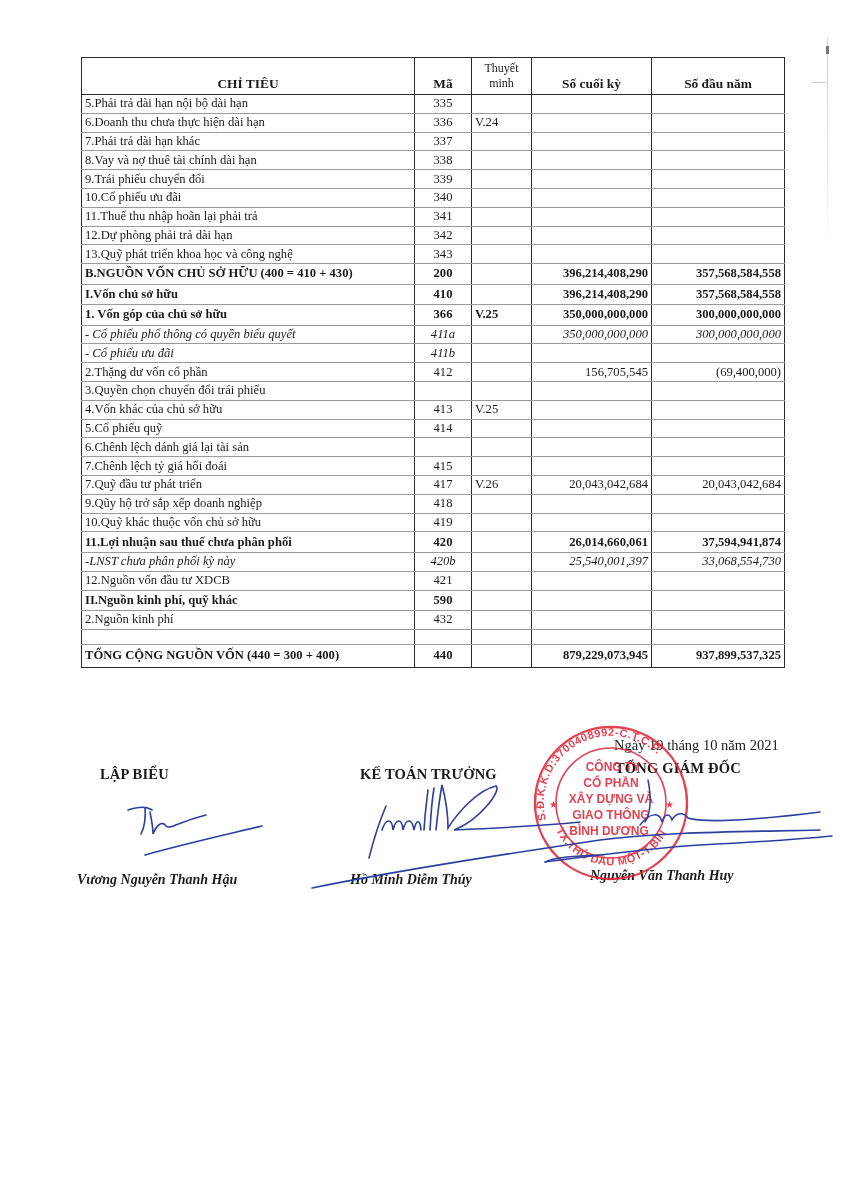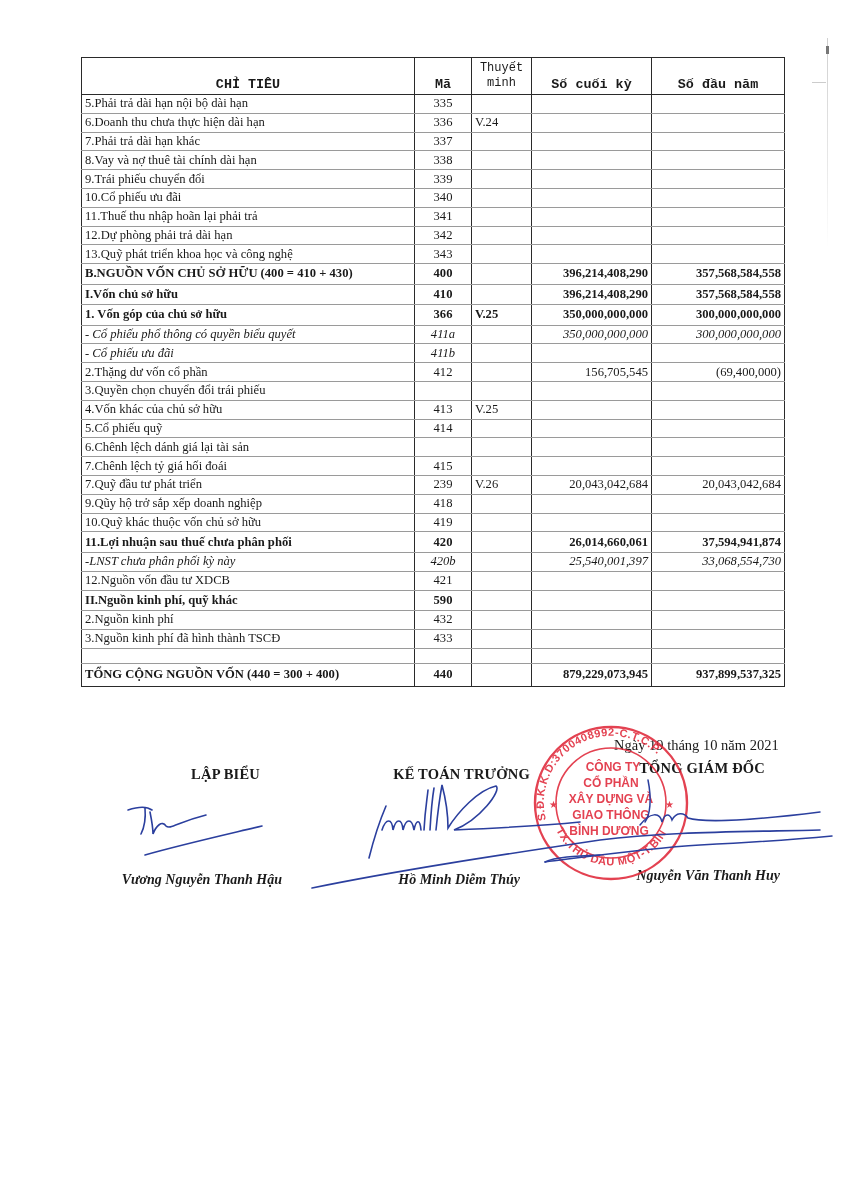--- a/index.html
+++ b/index.html
@@ -21,39 +21,39 @@
   }
   table.bs col.c1 { width: 333px; }
   table.bs col.c2 { width: 57px; }
   table.bs col.c3 { width: 60px; }
   table.bs col.c4 { width: 120px; }
   table.bs col.c5 { width: 133px; }
 
   table.bs th {
     font-weight: bold; font-size: 13.4px; height: 34px; padding: 0;
     border-left: 1.3px solid #2a2a2a; border-bottom: 1.3px solid #2a2a2a;
-    vertical-align: bottom; padding-bottom: 2px; font-family: Liberation Mono, monospace;
+    vertical-align: bottom; padding-bottom: 2px;
   }
   table.bs th:first-child { border-left: none; }
   table.bs th.th-note { font-weight: normal; font-size: 12px; line-height: 15px; vertical-align: middle; padding-bottom: 0; }
   table.bs td {
     height: 17.8px; padding: 0 3px; line-height: 17px; white-space: nowrap; overflow: hidden;
     border-left: 1.3px solid #2a2a2a; border-bottom: 1px solid #9a9a9a;
   }
   table.bs td:first-child { border-left: none; }
   td.code { text-align: center; }
   td.num { text-align: right; }
   td.note { text-align: left; padding-left: 3px; }
   tr.bold td { font-weight: bold; }
   tr.italic td { font-style: italic; }
   tr.big td { height: 19.5px; }
   tr.total td { height: 22px; font-weight: bold; border-bottom: none; }
   tr.spacer td { height: 14px; }
 
-  .sig { position: absolute; text-align: right; }
+  .sig { position: absolute; text-align: left; }
   .sig-title { font-weight: bold; font-size: 14.5px; letter-spacing: 0.2px; }
   .sig-name { font-style: italic; font-weight: bold; font-size: 14px; }
   .date-line { position: absolute; left: 614px; top: 737px; font-size: 14.5px; }
 
   svg.overlay { position: absolute; left: 0; top: 0; pointer-events: none; }
 </style>
 </head>
 <body>
 
 <div class="page-edge"></div>
@@ -136,21 +136,21 @@
       </tr>
       <tr>
         <td>13.Quỹ phát triển khoa học và công nghệ</td>
         <td class="code">343</td>
         <td class="note"></td>
         <td class="num"></td>
         <td class="num"></td>
       </tr>
       <tr class="bold big">
         <td>B.NGUỒN VỐN CHỦ SỞ HỮU (400 = 410 + 430)</td>
-        <td class="code">400</td>
+        <td class="code">200</td>
         <td class="note"></td>
         <td class="num">396,214,408,290</td>
         <td class="num">357,568,584,558</td>
       </tr>
       <tr class="bold big">
         <td>I.Vốn chủ sở hữu</td>
         <td class="code">410</td>
         <td class="note"></td>
         <td class="num">396,214,408,290</td>
         <td class="num">357,568,584,558</td>
@@ -213,21 +213,21 @@
       </tr>
       <tr>
         <td> 7.Chênh lệch tỷ giá hối đoái</td>
         <td class="code">415</td>
         <td class="note"></td>
         <td class="num"></td>
         <td class="num"></td>
       </tr>
       <tr>
         <td> 7.Quỹ đầu tư phát triển</td>
-        <td class="code">239</td>
+        <td class="code">417</td>
         <td class="note">V.26</td>
         <td class="num">20,043,042,684</td>
         <td class="num">20,043,042,684</td>
       </tr>
       <tr>
         <td> 9.Qũy hộ trở sắp xếp doanh nghiệp</td>
         <td class="code">418</td>
         <td class="note"></td>
         <td class="num"></td>
         <td class="num"></td>
@@ -267,27 +267,20 @@
         <td class="num"></td>
         <td class="num"></td>
       </tr>
       <tr>
         <td> 2.Nguồn kinh phí</td>
         <td class="code">432</td>
         <td class="note"></td>
         <td class="num"></td>
         <td class="num"></td>
       </tr>
-      <tr>
-        <td> 3.Nguồn kinh phí đã hình thành TSCĐ</td>
-        <td class="code">433</td>
-        <td class="note"></td>
-        <td class="num"></td>
-        <td class="num"></td>
-      </tr>
       <tr class="spacer">
         <td></td>
         <td class="code"></td>
         <td class="note"></td>
         <td class="num"></td>
         <td class="num"></td>
       </tr>
       <tr class="bold total">
         <td>TỔNG CỘNG NGUỒN VỐN (440 = 300 + 400)</td>
         <td class="code">440</td>
@@ -296,21 +289,21 @@
         <td class="num">937,899,537,325</td>
       </tr>
     </tbody>
 </table>
 
 <div class="date-line">Ngày 19 tháng 10 năm 2021</div>
 
 <div class="sig" style="left:100px; top:766px; width:160px;">
   <div class="sig-title">LẬP BIỂU</div>
 </div>
-<div class="sig" style="left:52px; top:872px; width:230px;">
+<div class="sig" style="left:77px; top:872px; width:230px;">
   <div class="sig-name">Vương Nguyễn Thanh Hậu</div>
 </div>
 
 <div class="sig" style="left:360px; top:766px; width:170px;">
   <div class="sig-title">KẾ TOÁN TRƯỞNG</div>
 </div>
 <div class="sig" style="left:350px; top:872px; width:170px;">
   <div class="sig-name">Hồ Minh Diễm Thúy</div>
 </div>
 

